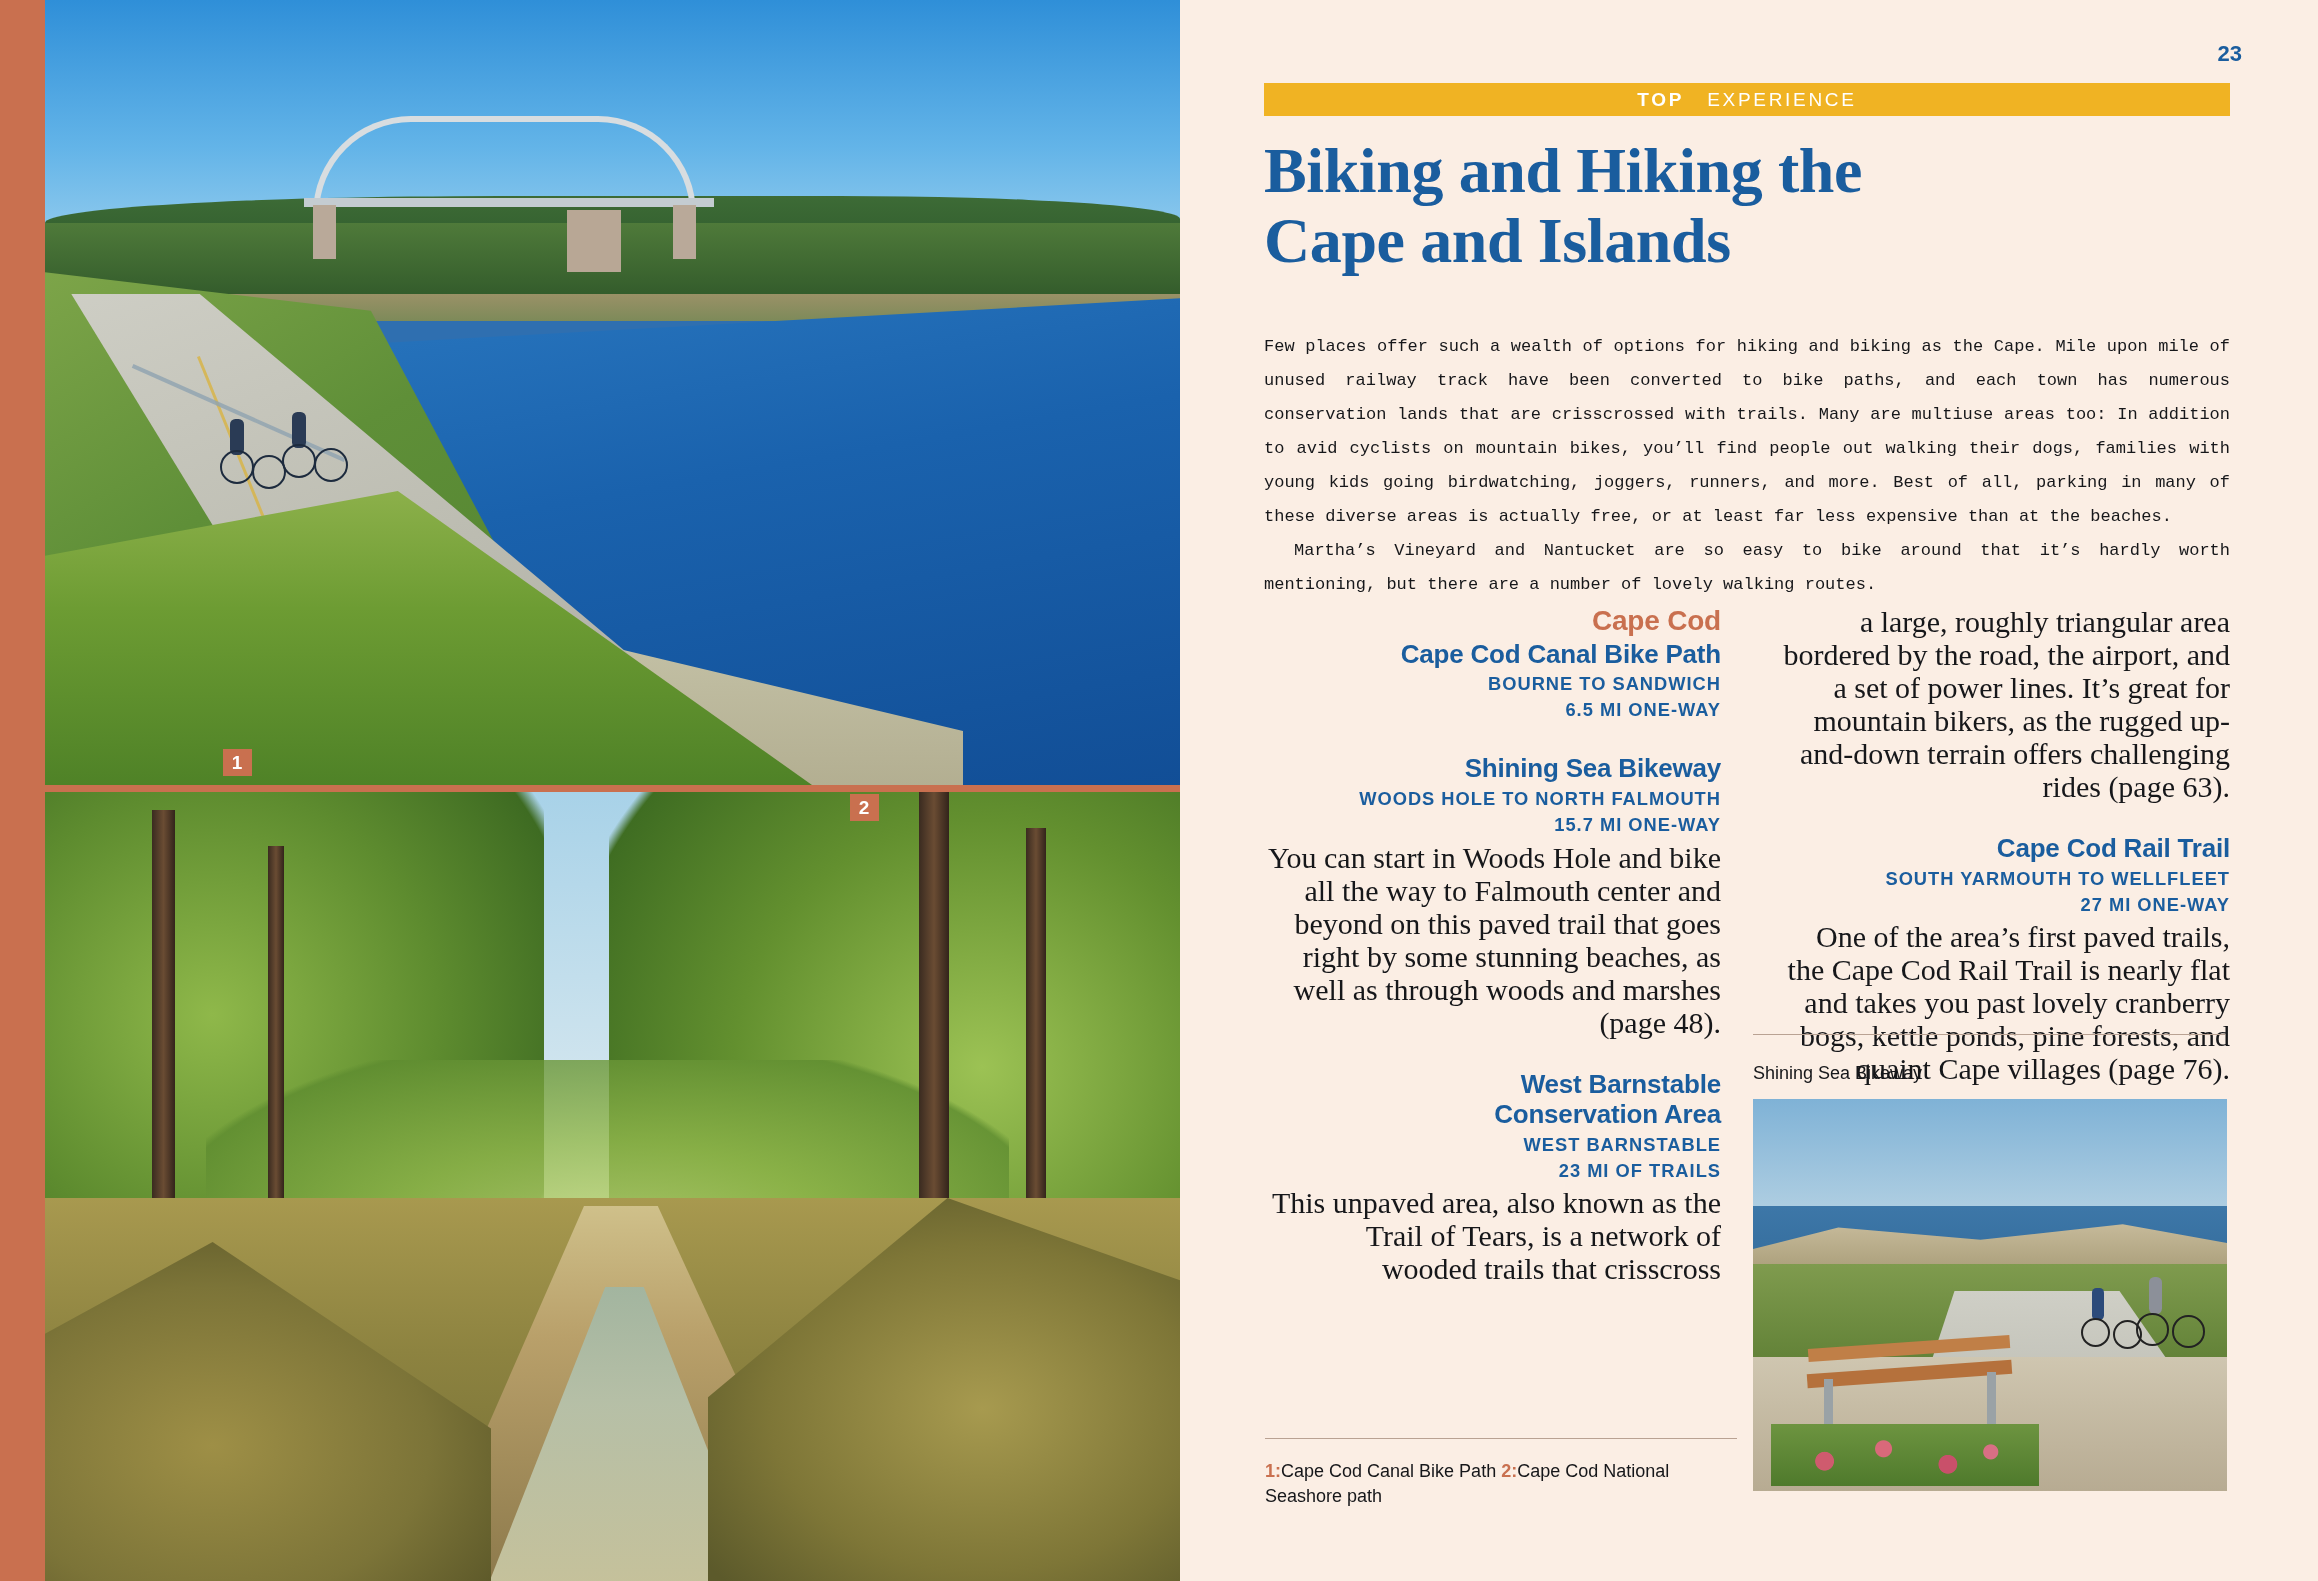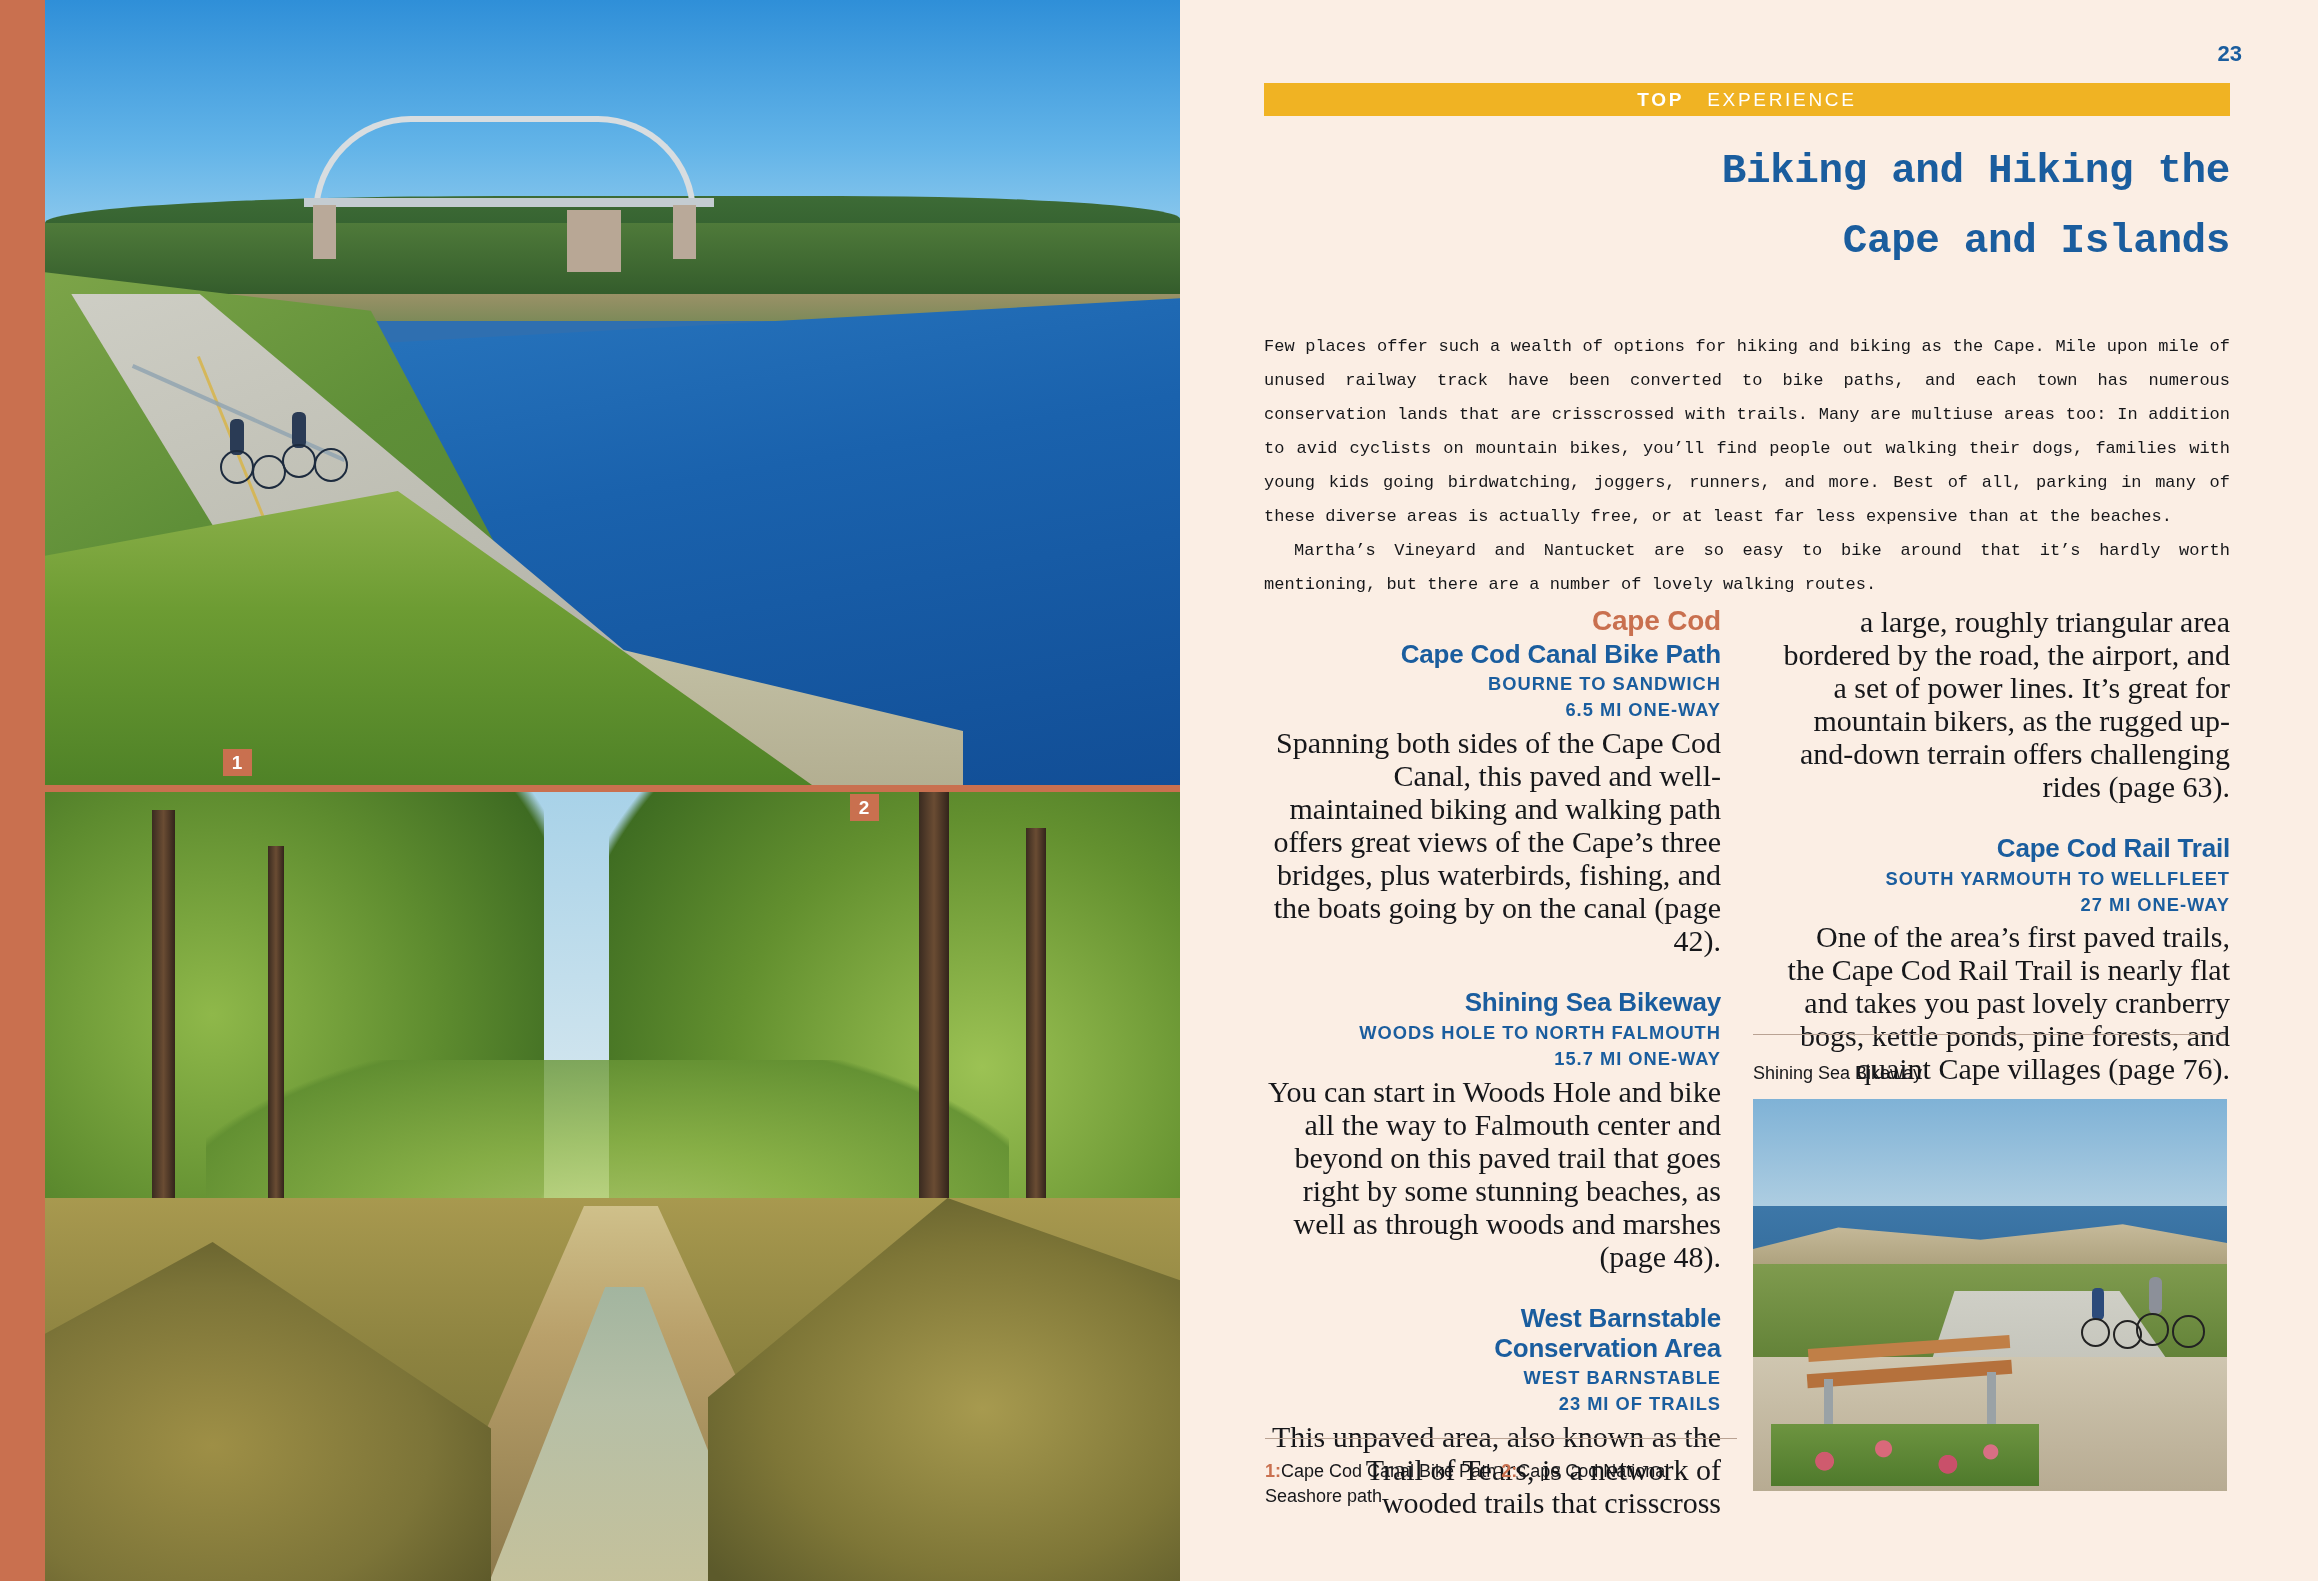--- a/index.html
+++ b/index.html
@@ -229,24 +229,24 @@
     display: flex;
     align-items: center;
     justify-content: center;
   }
   .top-exp-bar b { font-weight: bold; margin-right: 23px; }
   .page-title {
     position: absolute;
     left: 84px;
     top: 136px;
     width: 966px;
-    text-align: right;
-    font-family: Liberation Mono, monospace;
+    text-align: left;
+    font-family: Liberation Serif, serif;
     font-weight: bold;
-    font-size: 41px;
+    font-size: 64px;
     line-height: 70px;
     color: #1a5d9e;
     letter-spacing: -0.4px;
   }
   .intro-text {
     position: absolute;
     left: 84px;
     top: 330px;
     width: 966px;
     font-family: Liberation Mono, monospace;
@@ -452,21 +452,20 @@
 
     <div class="cols">
 
       <div class="col">
         <div class="sec-head">Cape Cod</div>
 
         <div class="trail-block first">
           <div class="trail-name">Cape Cod Canal Bike Path</div>
           <div class="trail-meta">BOURNE TO SANDWICH</div>
           <div class="trail-meta">6.5 MI ONE-WAY</div>
-          <p class="trail-desc">Spanning both sides of the Cape Cod Canal, this paved and well-maintained biking and walking path offers great views of the Cape’s three bridges, plus waterbirds, fishing, and the boats going by on the canal (page 42).</p>
         </div>
 
         <div class="trail-block">
           <div class="trail-name">Shining Sea Bikeway</div>
           <div class="trail-meta">WOODS HOLE TO NORTH FALMOUTH</div>
           <div class="trail-meta">15.7 MI ONE-WAY</div>
           <p class="trail-desc">You can start in Woods Hole and bike all the way to Falmouth center and beyond on this paved trail that goes right by some stunning beaches, as well as through woods and marshes (page 48).</p>
         </div>
 
         <div class="trail-block">

